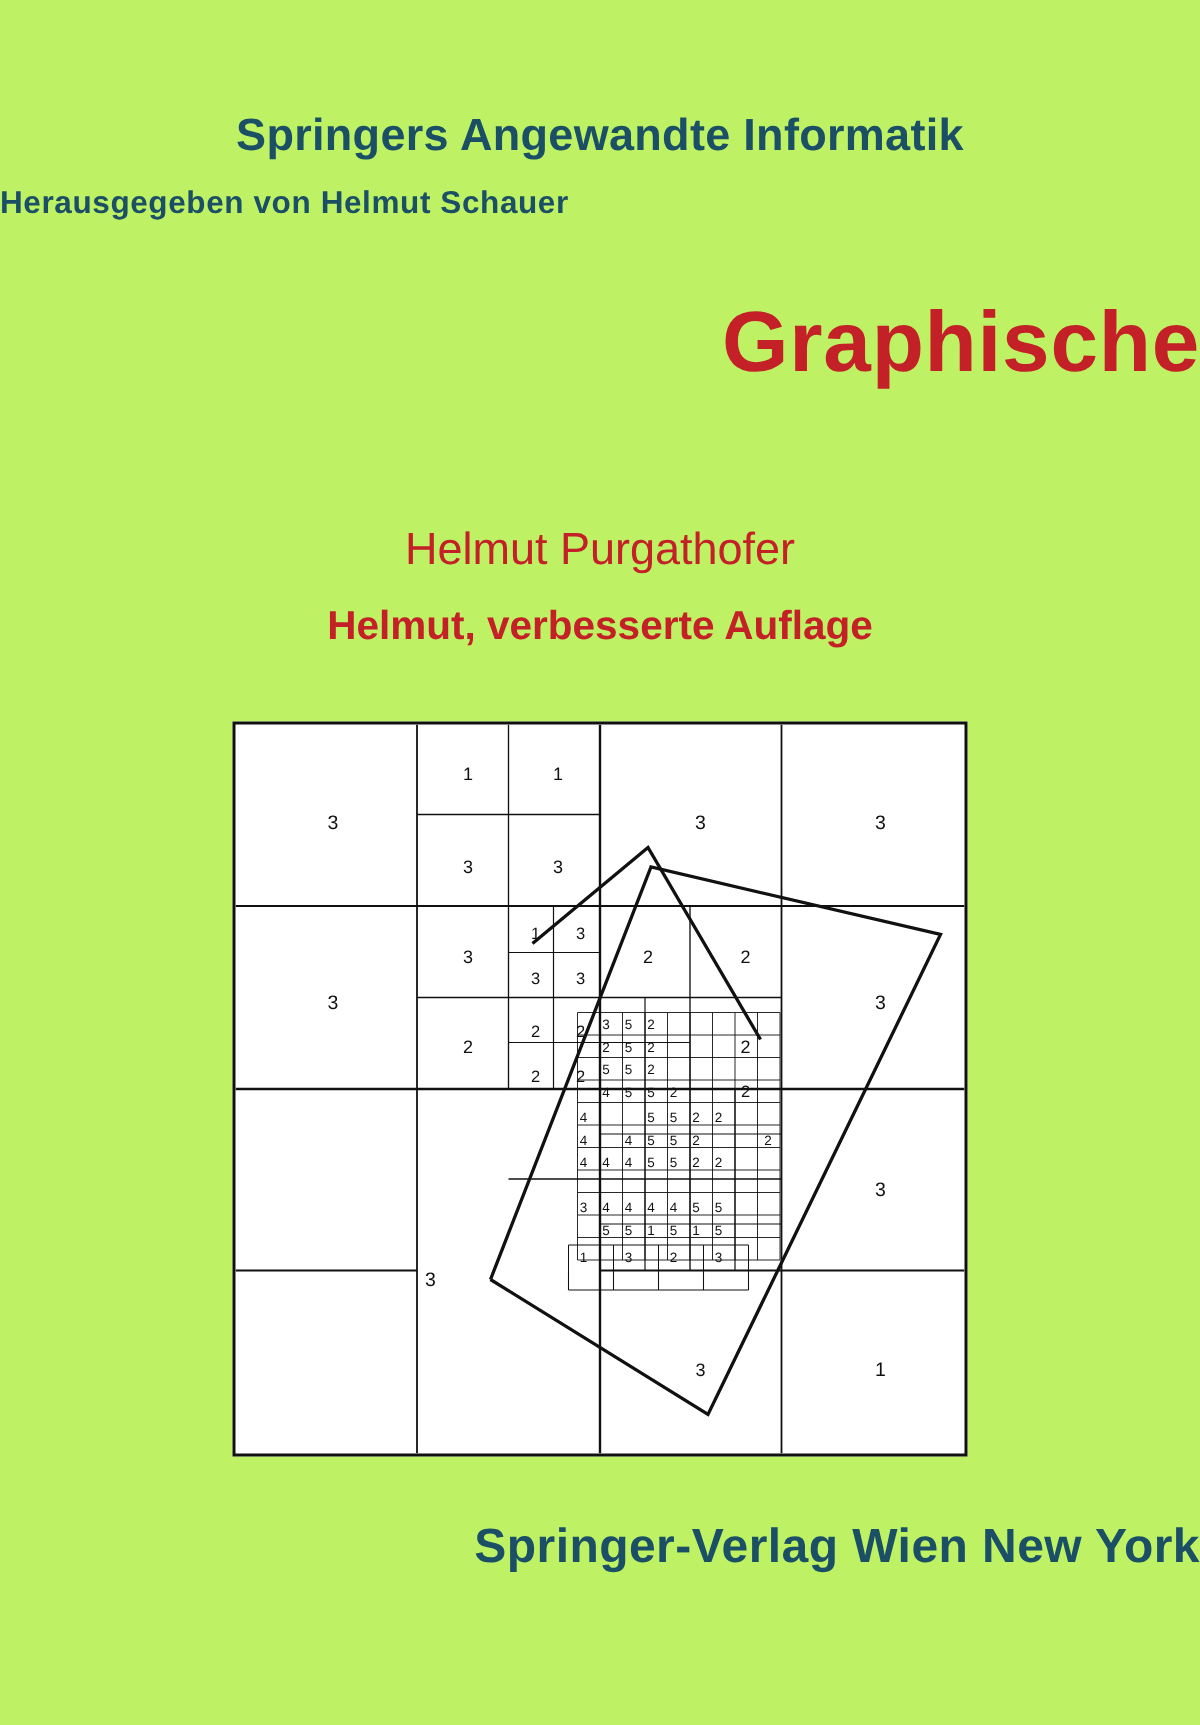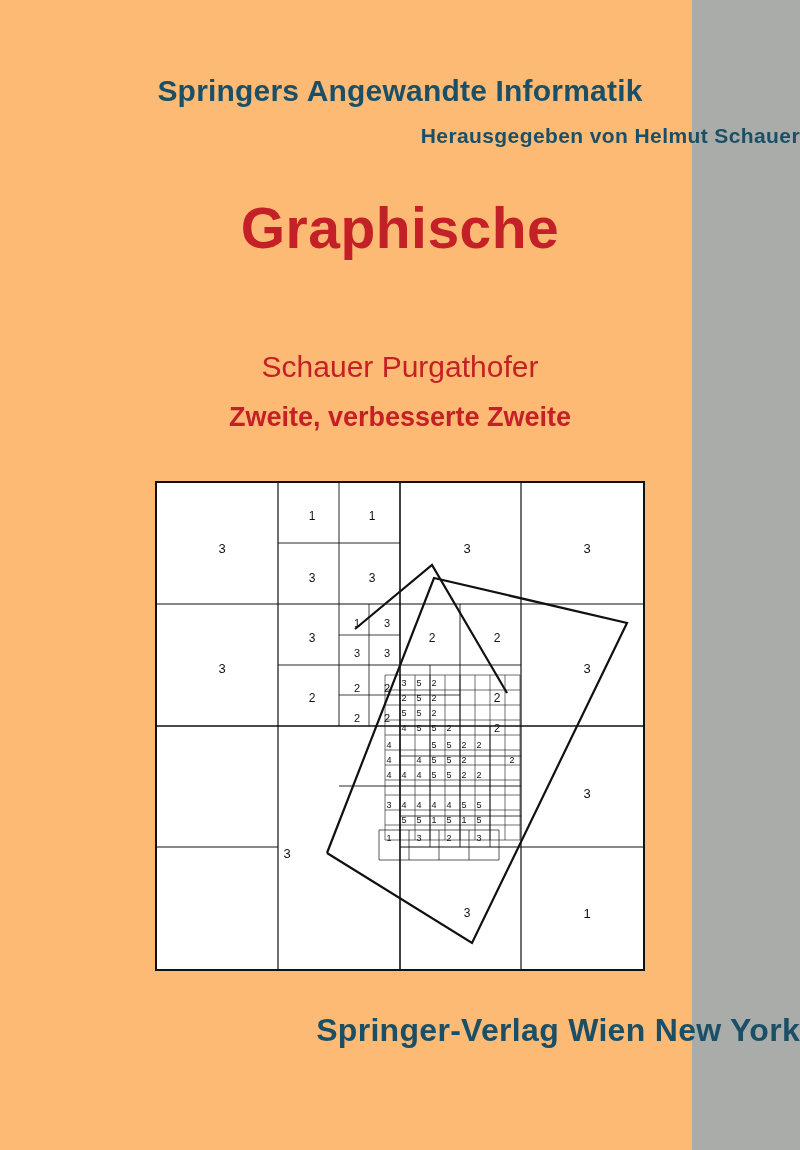--- a/index.html
+++ b/index.html
@@ -8,60 +8,61 @@
   }
   body {
     width: 800px;
     height: 1150px;
     background: #a9aca9;
     font-family: "Liberation Sans", sans-serif;
     overflow: hidden;
   }
   .cover {
     position: relative;
-    width: 692px;
+    width: 800px;
     height: 1150px;
-    background: #fdba74;
+    background: #bef264;
   }
   .series-title {
     position: absolute;
     top: 74px;
     left: 0;
     width: 800px;
     text-align: center;
     font-size: 30px;
     font-weight: bold;
     color: #1b4f66;
     letter-spacing: 0.2px;
   }
   .series-editor {
     position: absolute;
     top: 124px;
     left: 0;
     width: 800px;
-    text-align: right;
+    text-align: left;
     font-size: 21px;
     font-weight: bold;
     color: #1b4f66;
     letter-spacing: 0.4px;
   }
   .book-title {
     position: absolute;
     top: 198px;
     left: 0;
     width: 800px;
     text-align: center;
     color: #c42027;
     font-weight: bold;
     line-height: 1.08;
   }
   .book-title .line1 {
     display: block;
     font-size: 57px;
     letter-spacing: 0.5px;
+    text-align: right;
   }
   .book-title .line2 {
     display: block;
     font-size: 57px;
     letter-spacing: 0.5px;
   }
   .author {
     position: absolute;
     top: 350px;
     left: 0;
@@ -111,23 +112,23 @@
 <div class="cover">
 
   <div class="series-title">Springers Angewandte Informatik</div>
 
   <div class="series-editor">Herausgegeben von Helmut Schauer</div>
 
   <div class="book-title">
     <span class="line1">Graphische</span>
   </div>
 
-  <div class="author">Schauer Purgathofer</div>
-
-  <div class="edition">Zweite, verbesserte Zweite</div>
+  <div class="author">Helmut Purgathofer</div>
+
+  <div class="edition">Helmut, verbesserte Auflage</div>
 
   <div class="figure-wrap">
     <svg id="figure-svg" width="486" height="486" viewBox="0 0 486 486" xmlns="http://www.w3.org/2000/svg">
         <line x1="243" y1="0" x2="243" y2="486" stroke="#111111" stroke-width="1.6"></line>
         <line x1="0" y1="243" x2="486" y2="243" stroke="#111111" stroke-width="1.6"></line>
         <line x1="0" y1="121" x2="243" y2="121" stroke="#111111" stroke-width="1.2"></line>
         <line x1="121" y1="0" x2="121" y2="243" stroke="#111111" stroke-width="1.2"></line>
         <line x1="243" y1="121" x2="486" y2="121" stroke="#111111" stroke-width="1.2"></line>
         <line x1="364" y1="0" x2="364" y2="243" stroke="#111111" stroke-width="1.2"></line>
         <line x1="243" y1="364" x2="486" y2="364" stroke="#111111" stroke-width="1.2"></line>

